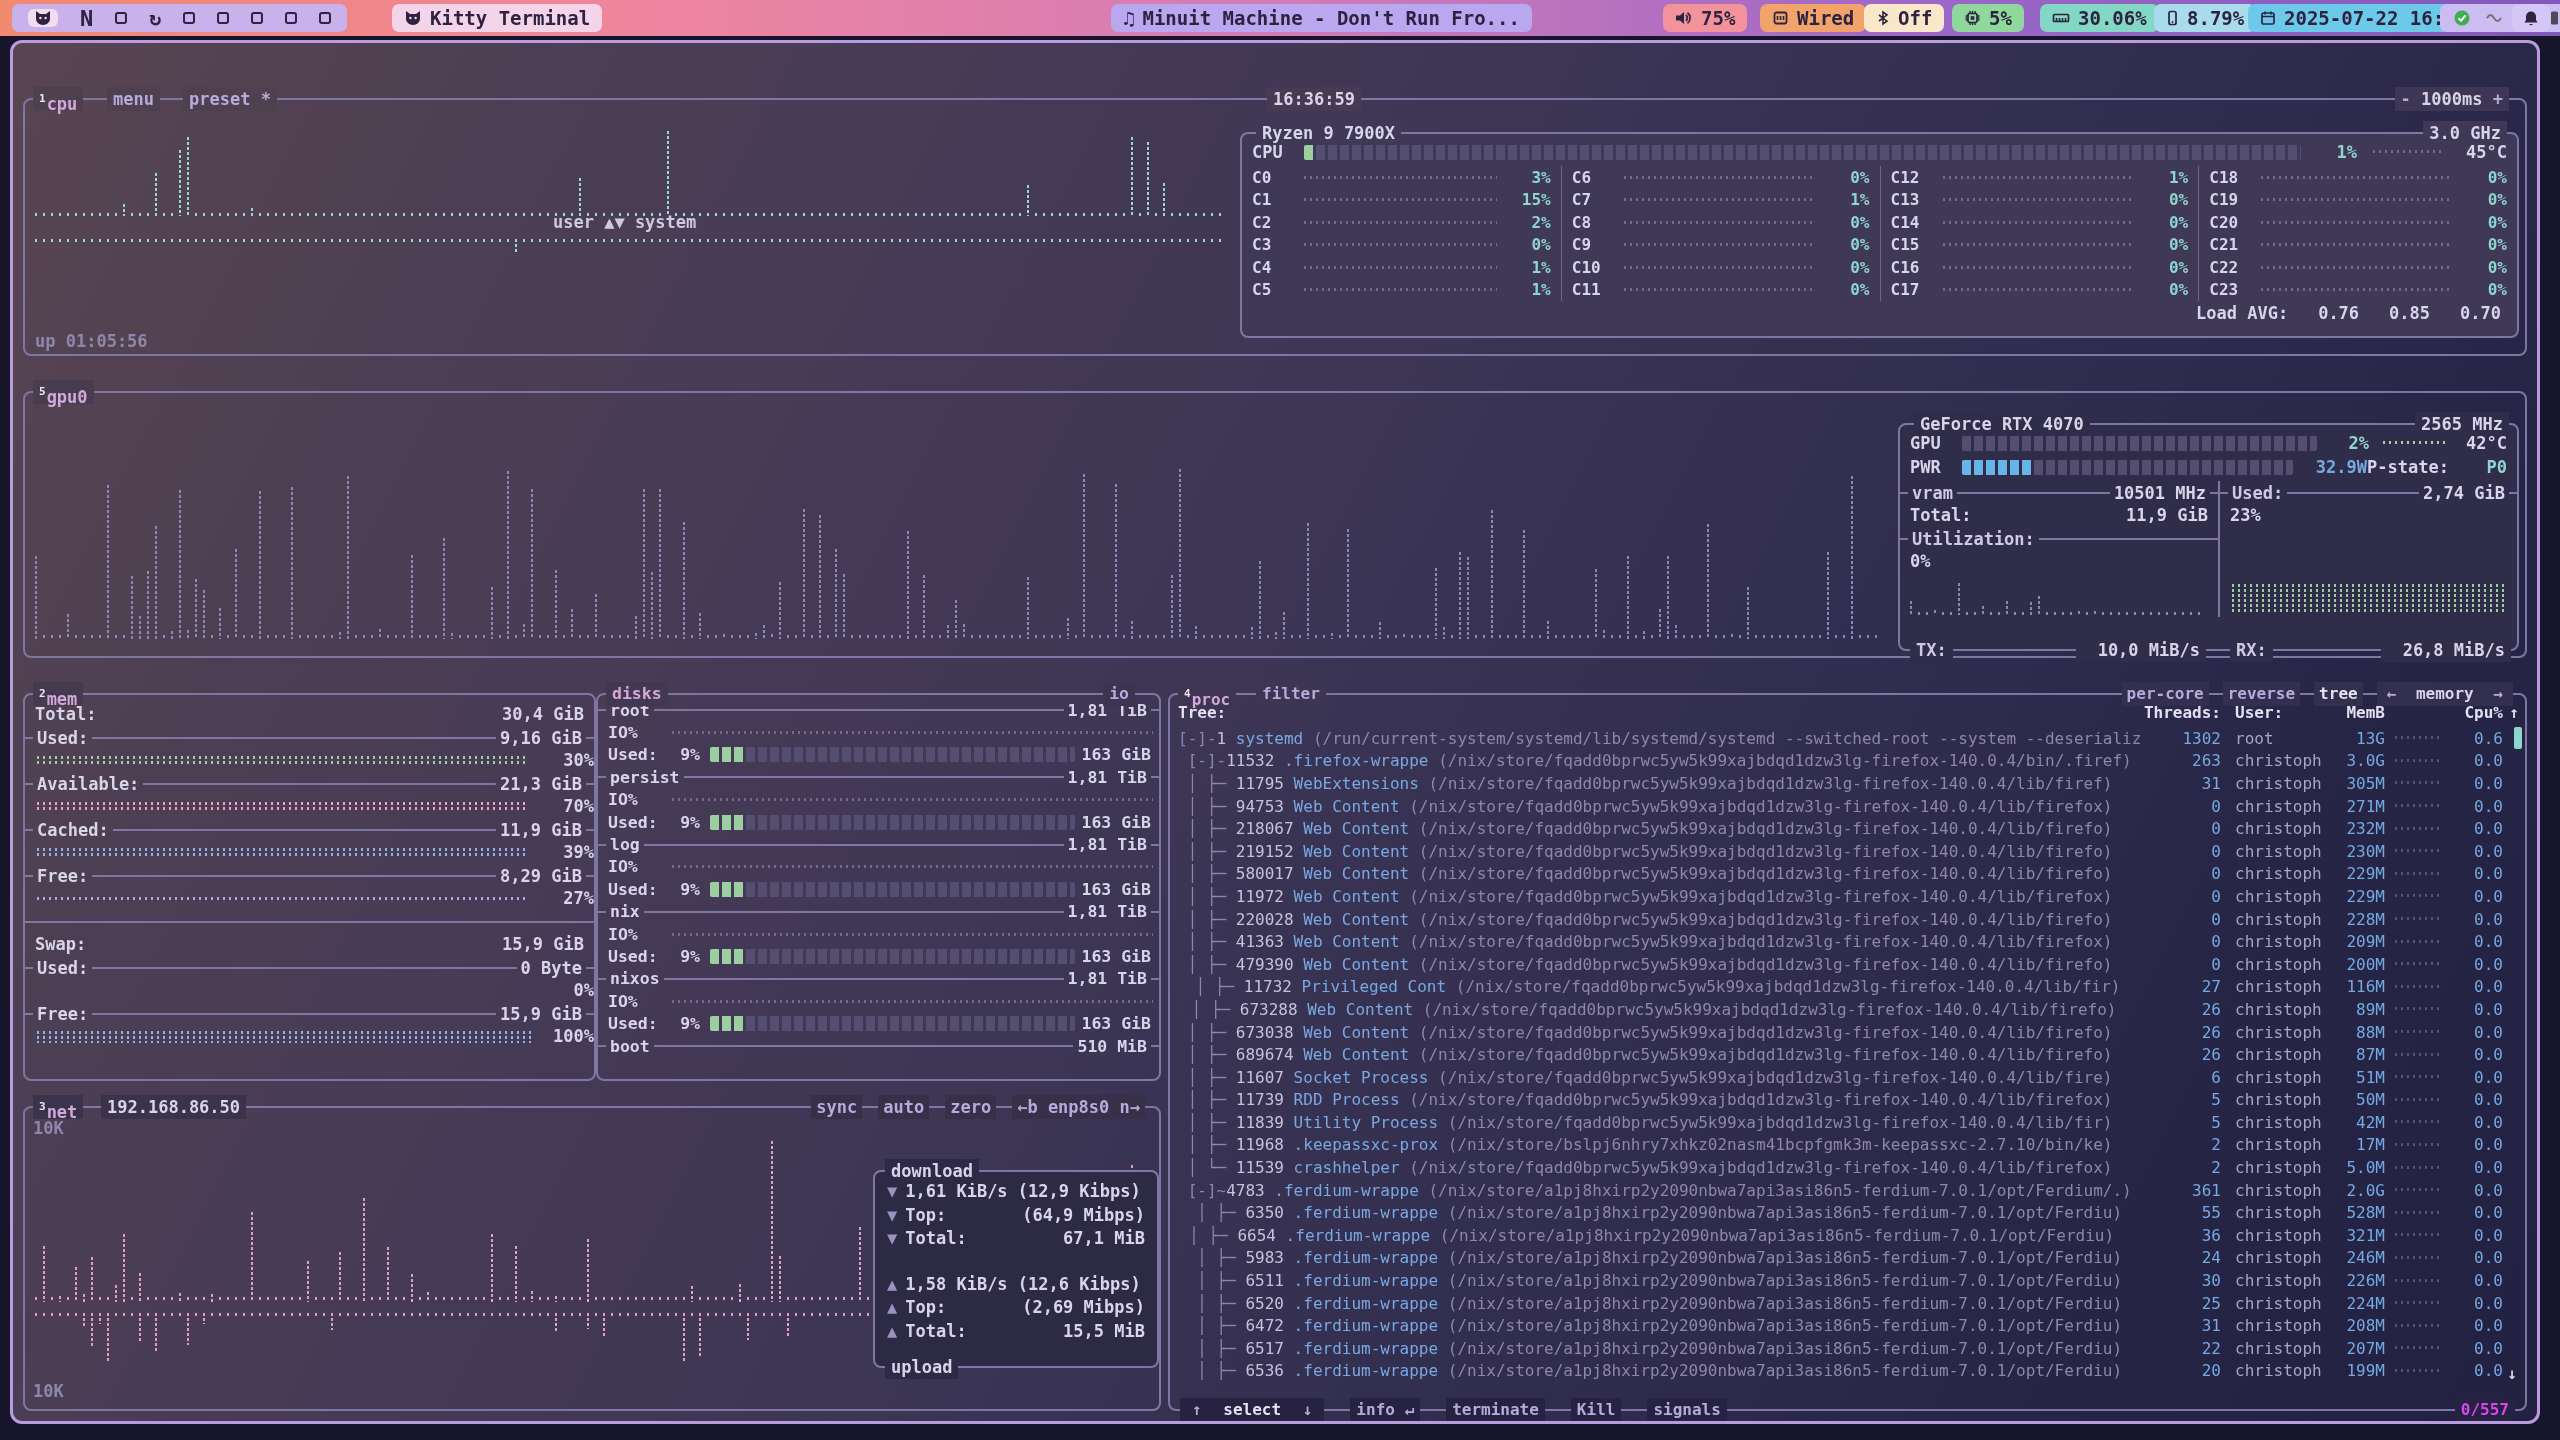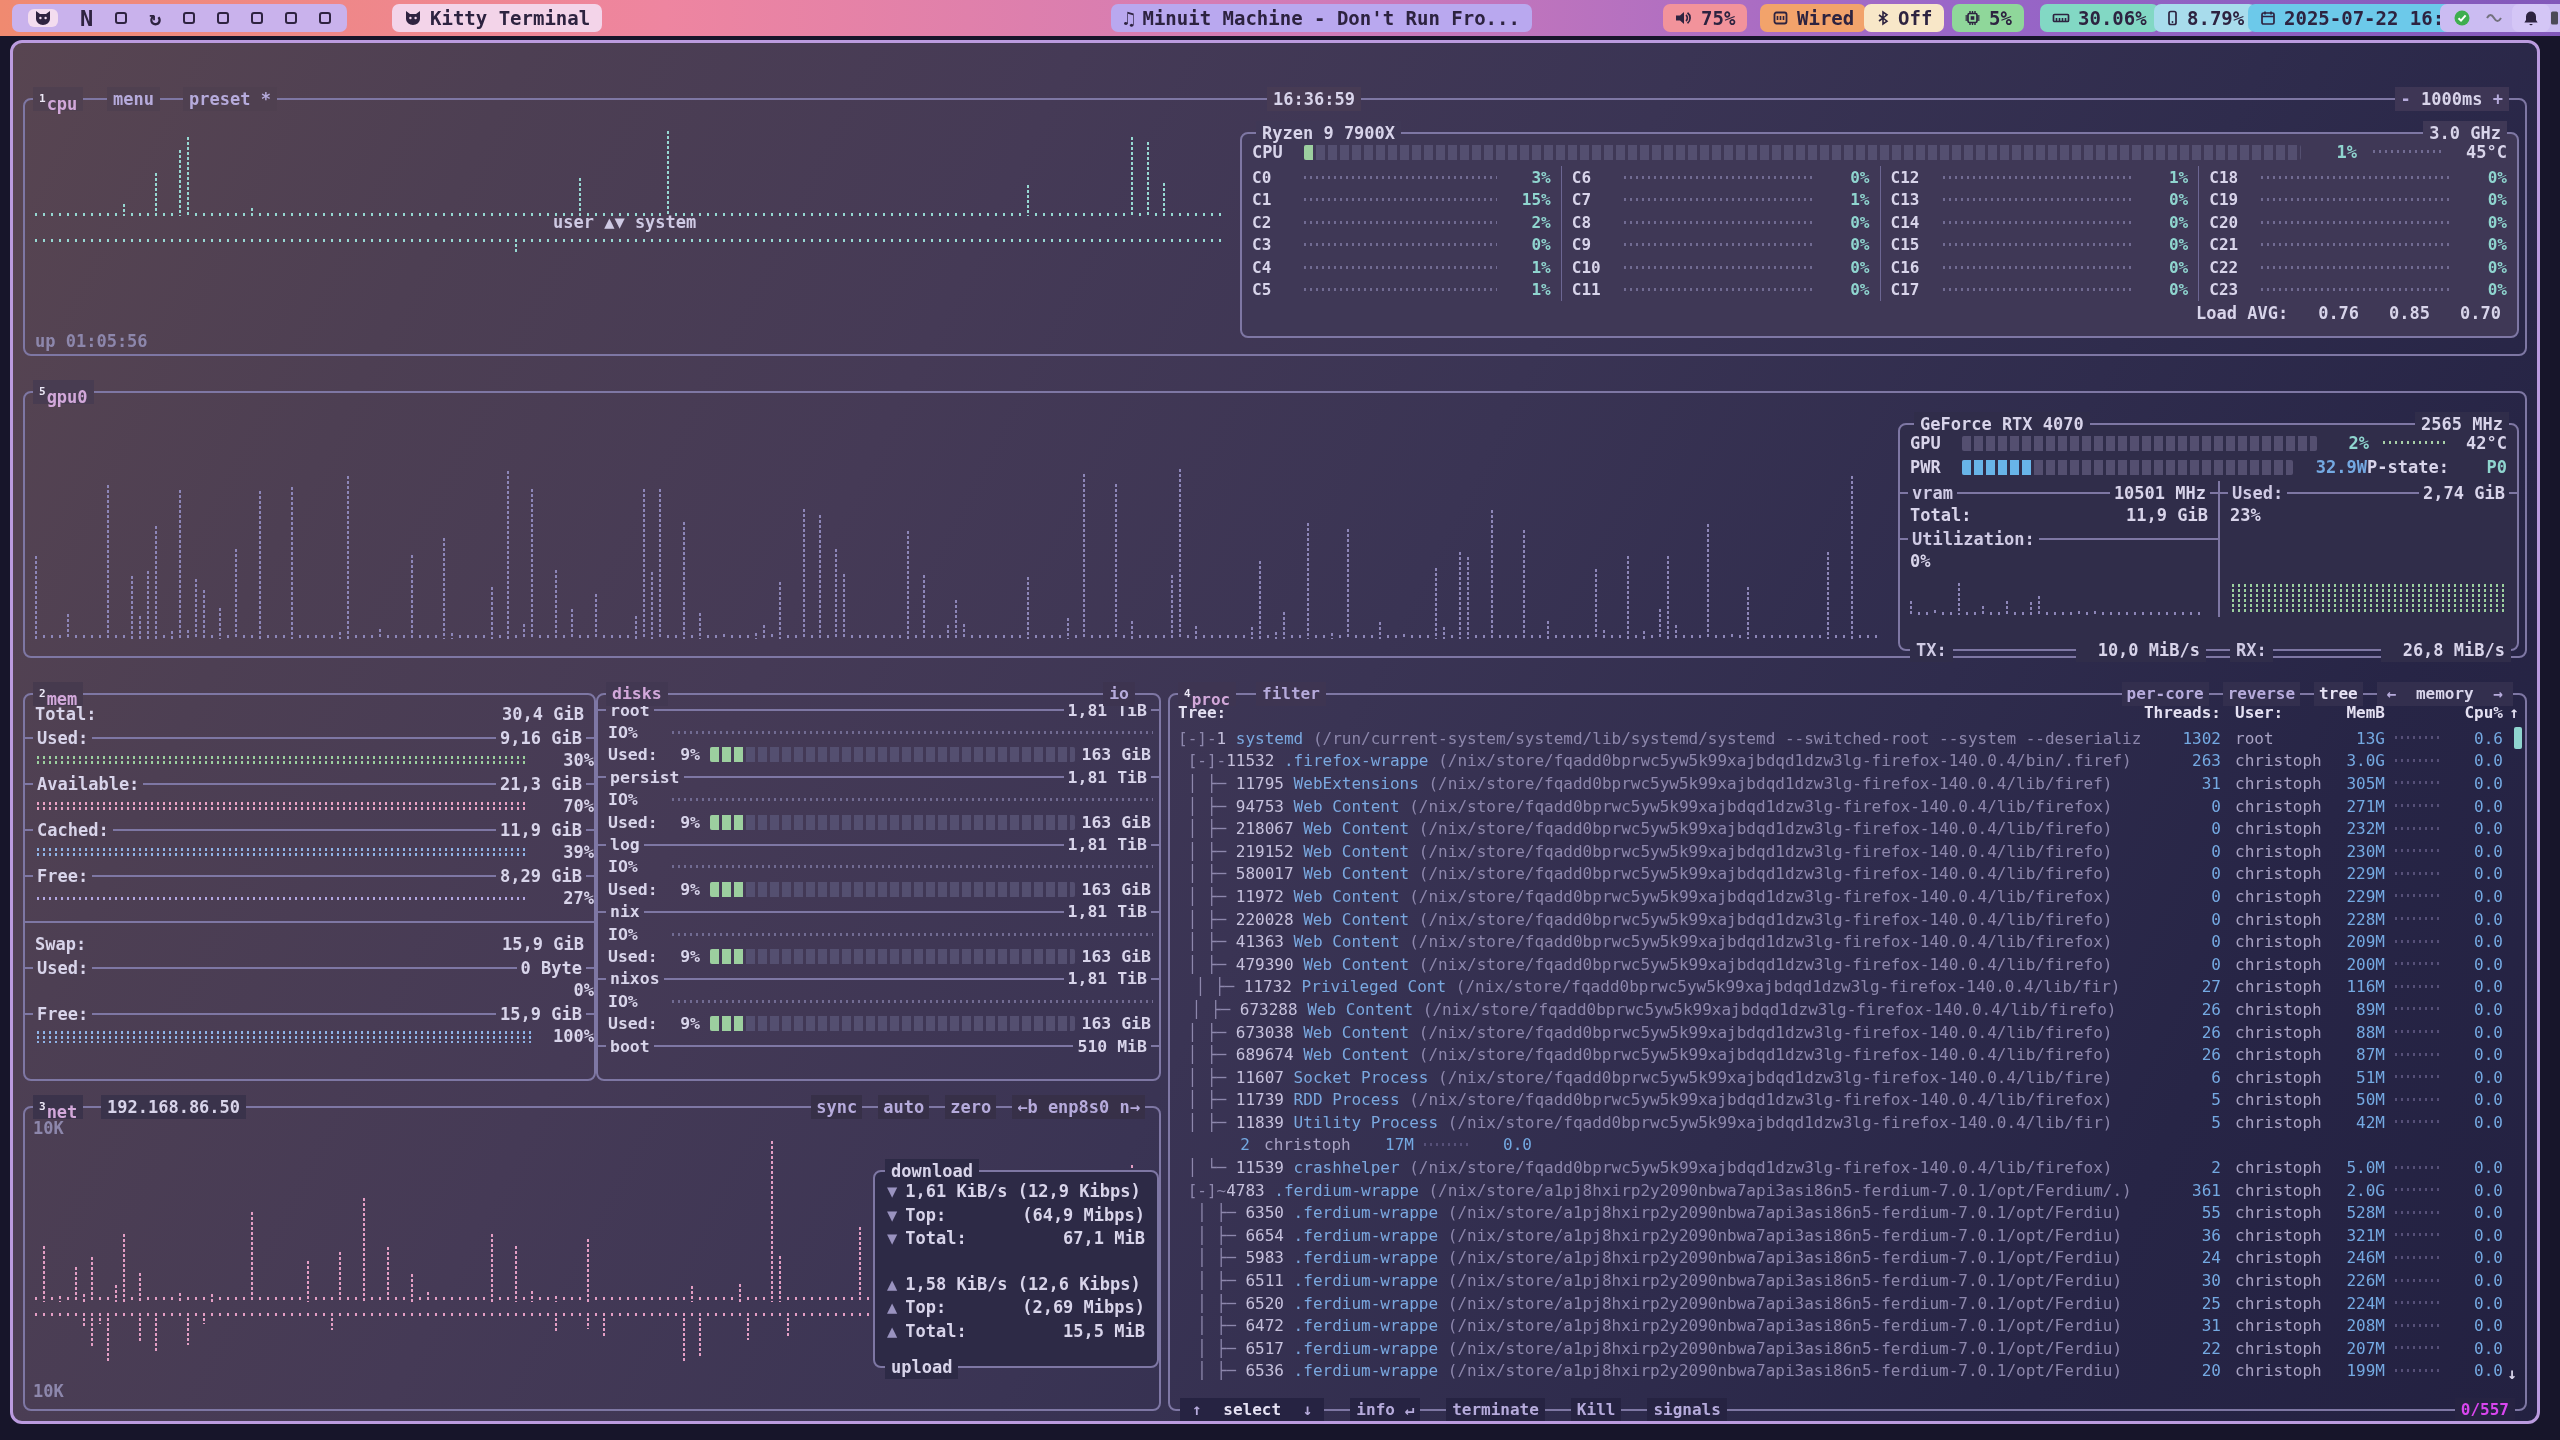--- a/index.html
+++ b/index.html
@@ -1792,20 +1792,21 @@
           <span class="ptree" style="padding-left:8px"><span class="ppre"> │ ├─ </span><span class="ppid">11839</span><span> </span><span class="pname">Utility Process</span><span> </span><span class="pcmd">(/nix/store/fqadd0bprwc5yw5k99xajbdqd1dzw3lg-firefox-140.0.4/lib/fir)</span></span>
           <span class="pth">5</span>
           <span class="puser">christoph</span>
           <span class="pmem">42M</span>
           <span class="pmeter"><u class="dots"></u></span>
           <span class="pcpu">0.0</span>
           <span style="width:22px"></span>
         </div>
 
         <div class="prow">
+          <span class="ptree" style="padding-left:8px"><span class="ppre"> │ ├─ </span><span class="ppid">11968</span><span> </span><span class="pname">.keepassxc-prox</span><span> </span><span class="pcmd">(/nix/store/bslpj6nhry7xhkz02nasm41bcpfgmk3m-keepassxc-2.7.10/bin/ke)</span></span>
           <span class="pth">2</span>
           <span class="puser">christoph</span>
           <span class="pmem">17M</span>
           <span class="pmeter"><u class="dots"></u></span>
           <span class="pcpu">0.0</span>
           <span style="width:22px"></span>
         </div>
 
         <div class="prow">
           <span class="ptree" style="padding-left:8px"><span class="ppre"> │ └─ </span><span class="ppid">11539</span><span> </span><span class="pname">crashhelper</span><span> </span><span class="pcmd">(/nix/store/fqadd0bprwc5yw5k99xajbdqd1dzw3lg-firefox-140.0.4/lib/firefox)</span></span>
@@ -1831,21 +1832,21 @@
           <span class="ptree" style="padding-left:8px"><span class="ppre">  │ ├─ </span><span class="ppid">6350</span><span> </span><span class="pname">.ferdium-wrappe</span><span> </span><span class="pcmd">(/nix/store/a1pj8hxirp2y2090nbwa7api3asi86n5-ferdium-7.0.1/opt/Ferdiu)</span></span>
           <span class="pth">55</span>
           <span class="puser">christoph</span>
           <span class="pmem">528M</span>
           <span class="pmeter"><u class="dots"></u></span>
           <span class="pcpu">0.0</span>
           <span style="width:22px"></span>
         </div>
 
         <div class="prow">
-          <span class="ptree" style="padding-left:8px"><span class="ppre">  │ ├─ </span><span class="ppid">6654</span><span> </span><span class="pname">.ferdium-wrappe</span><span> </span><span class="pcmd">(/nix/store/a1pj8hxirp2y2090nbwa7api3asi86n5-ferdium-7.0.1/opt/Ferdiu)</span></span>
+          <span class="ptree" style="padding-left:0"><span class="ppre">  │ ├─ </span><span class="ppid">6654</span><span> </span><span class="pname">.ferdium-wrappe</span><span> </span><span class="pcmd">(/nix/store/a1pj8hxirp2y2090nbwa7api3asi86n5-ferdium-7.0.1/opt/Ferdiu)</span></span>
           <span class="pth">36</span>
           <span class="puser">christoph</span>
           <span class="pmem">321M</span>
           <span class="pmeter"><u class="dots"></u></span>
           <span class="pcpu">0.0</span>
           <span style="width:22px"></span>
         </div>
 
         <div class="prow">
           <span class="ptree" style="padding-left:8px"><span class="ppre">  │ ├─ </span><span class="ppid">5983</span><span> </span><span class="pname">.ferdium-wrappe</span><span> </span><span class="pcmd">(/nix/store/a1pj8hxirp2y2090nbwa7api3asi86n5-ferdium-7.0.1/opt/Ferdiu)</span></span>

